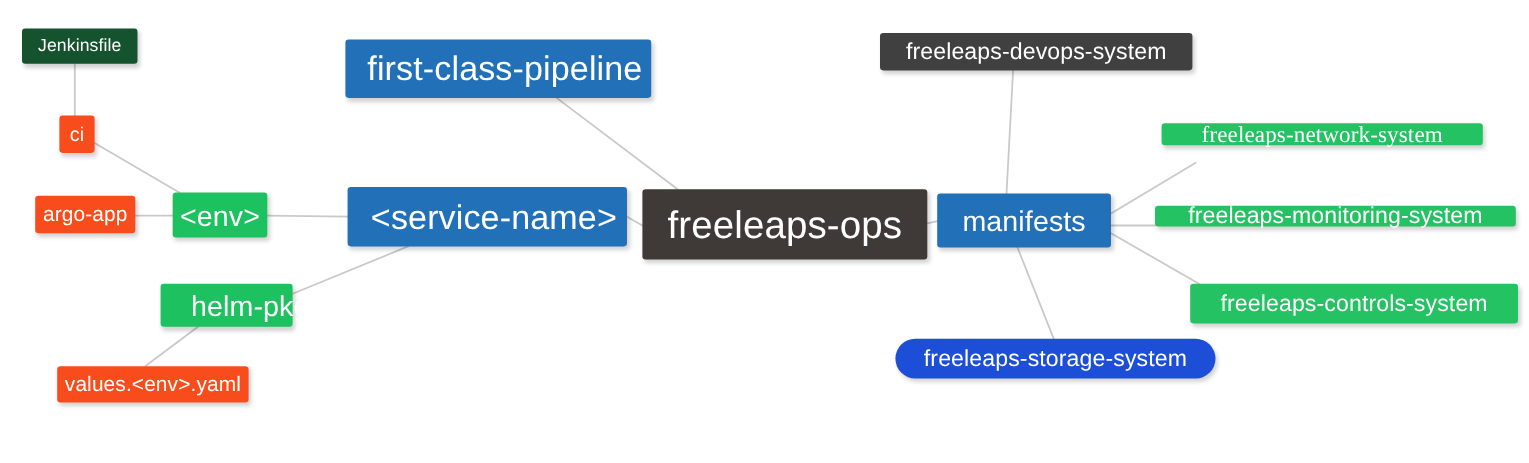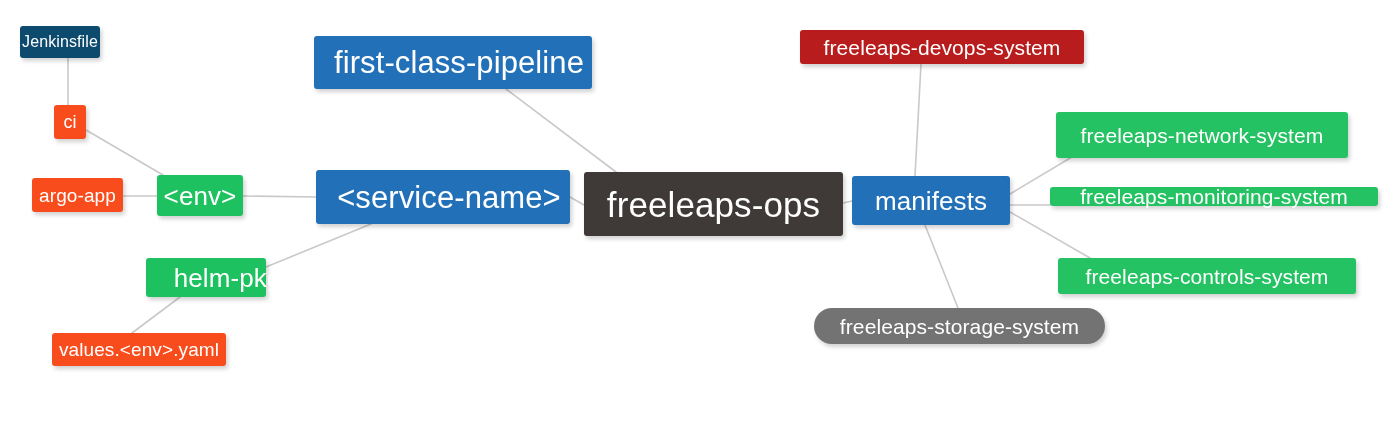--- a/index.html
+++ b/index.html
@@ -68,21 +68,21 @@
       <line x1="157" y1="196" x2="123" y2="196" stroke="#c9c9c9" stroke-width="1.6" stroke-linecap="round"></line>
       <line x1="68" y1="105" x2="68" y2="58" stroke="#c9c9c9" stroke-width="1.6" stroke-linecap="round"></line>
       <line x1="180" y1="297" x2="132" y2="333" stroke="#c9c9c9" stroke-width="1.6" stroke-linecap="round"></line>
       <line x1="915" y1="176" x2="921" y2="64" stroke="#c9c9c9" stroke-width="1.6" stroke-linecap="round"></line>
       <line x1="1010" y1="194" x2="1087" y2="148" stroke="#c9c9c9" stroke-width="1.6" stroke-linecap="round"></line>
       <line x1="1010" y1="205" x2="1050" y2="205" stroke="#c9c9c9" stroke-width="1.6" stroke-linecap="round"></line>
       <line x1="1010" y1="212" x2="1090" y2="258" stroke="#c9c9c9" stroke-width="1.6" stroke-linecap="round"></line>
       <line x1="925" y1="225" x2="958" y2="308" stroke="#c9c9c9" stroke-width="1.6" stroke-linecap="round"></line>
     </svg>
   <div id="node-layer">
-      <div class="node t-orange" style="left: 20px; top: 26px; width: 80px; height: 32px; background: #0c4a6e; justify-content: center;">
+      <div class="node t-orange" style="left: 20px; top: 26px; width: 105px; height: 32px; background: #14532d; justify-content: center;">
         <span>Jenkinsfile</span>
       </div>
       <div class="node t-red-sm" style="left: 54px; top: 105px; width: 32px; height: 34px; background: rgb(249, 76, 29);">
         <span>ci</span>
       </div>
       <div class="node t-red-mid" style="left: 32px; top: 178px; width: 91px; height: 34px; background: rgb(249, 76, 29);">
         <span>argo-app</span>
       </div>
       <div class="node t-green-mid" style="left: 157px; top: 175px; width: 86px; height: 41px; background: rgb(30, 193, 95);">
         <span>&lt;env&gt;</span>
@@ -98,29 +98,29 @@
       </div>
       <div class="node t-big" style="left: 316px; top: 170px; width: 254px; height: 54px; background: rgb(34, 112, 183);">
         <span>&lt;service-name&gt;</span>
       </div>
       <div class="node t-root" style="left: 584px; top: 172px; width: 259px; height: 64px; background: rgb(63, 58, 56);">
         <span>freeleaps-ops</span>
       </div>
       <div class="node t-mid" style="left: 852px; top: 176px; width: 158px; height: 49px; background: rgb(34, 112, 183);">
         <span>manifests</span>
       </div>
-      <div class="node t-green-sm" style="left: 800px; top: 30px; width: 284px; height: 34px; background: #b91c1c;">
+      <div class="node t-green-sm" style="left: 800px; top: 30px; width: 284px; height: 34px; background: #404040;">
         <span>freeleaps-devops-system</span>
       </div>
-      <div class="node t-green-sm" style="left: 1056px; top: 112px; width: 292px; height: 46px; background: rgb(36, 194, 98);">
+      <div class="node t-green-sm" style="left: 1056px; top: 112px; width: 292px; height: 20px; background: rgb(36, 194, 98); font-family: Liberation Serif, serif;">
         <span>freeleaps-network-system</span>
       </div>
       <div class="node t-green-sm" style="left: 1050px; top: 187px; width: 328px; height: 19px; background: rgb(36, 194, 98);">
         <span>freeleaps-monitoring-system</span>
       </div>
-      <div class="node t-green-sm" style="left: 1058px; top: 258px; width: 298px; height: 36px; background: rgb(36, 194, 98);">
+      <div class="node t-green-sm" style="left: 1082px; top: 258px; width: 298px; height: 36px; background: rgb(36, 194, 98);">
         <span>freeleaps-controls-system</span>
       </div>
-      <div class="node t-green-sm" style="left: 814px; top: 308px; width: 291px; height: 36px; background: #737373; border-radius: 18px;">
+      <div class="node t-green-sm" style="left: 814px; top: 308px; width: 291px; height: 36px; background: #1d4ed8; border-radius: 18px;">
         <span>freeleaps-storage-system</span>
       </div>
     </div>
 </div>
 
 </body></html>

